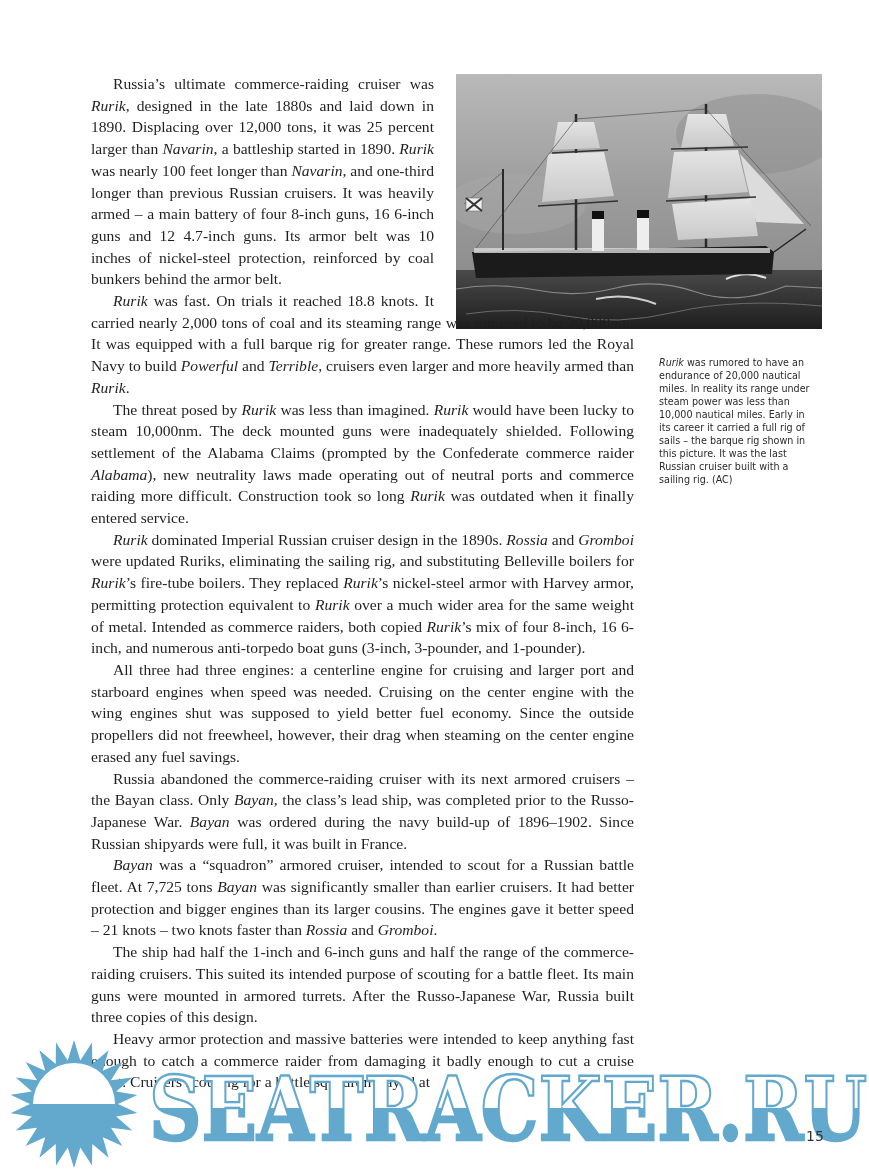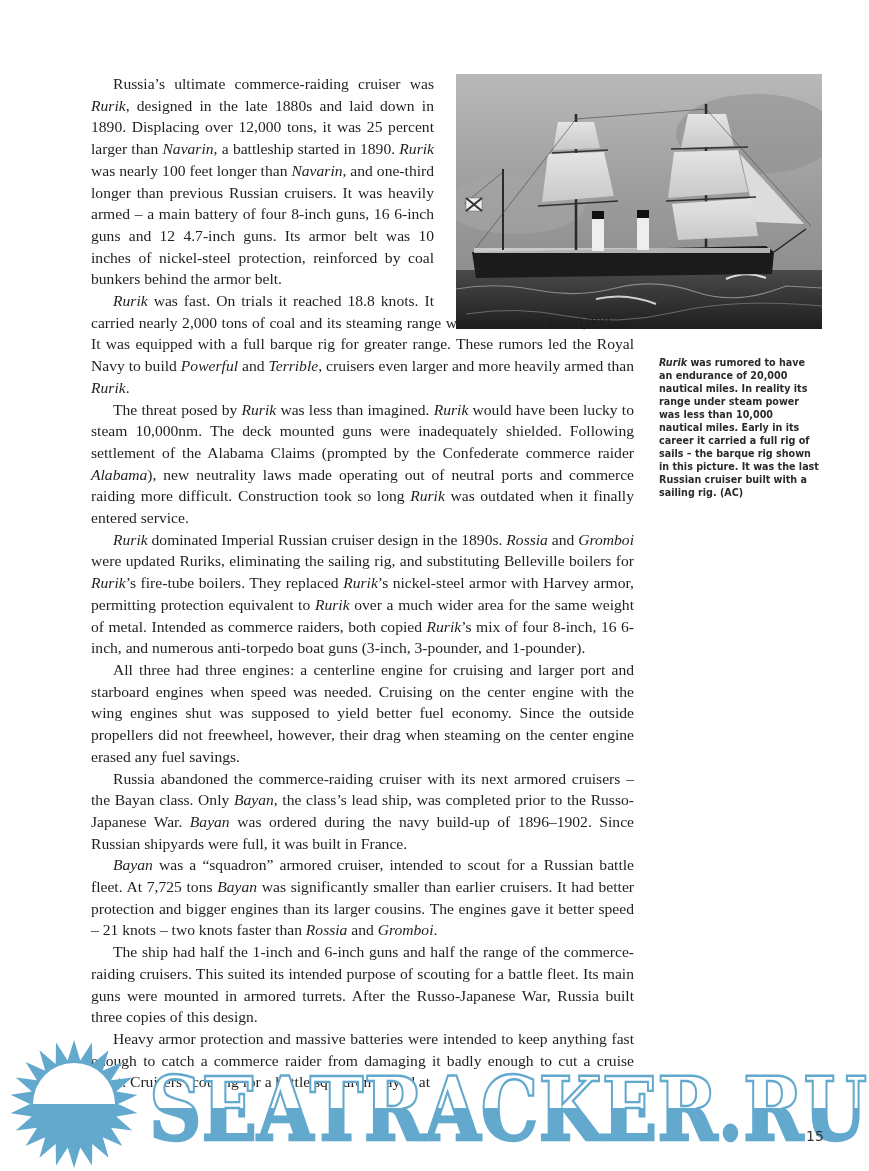--- a/index.html
+++ b/index.html
@@ -16,21 +16,21 @@
   .body-text i { font-style: italic; }
   .float-spacer { float: right; width: 200px; height: 238px; margin-left: 0; }
 
   .figure {
     position: absolute; left: 445px; top: 74px; width: 366px; height: 255px;
     overflow: hidden; background: #8a8a8a;
   }
   .caption {
     position: absolute; left: 648px; top: 356px; width: 160px;
     font-family: "DejaVu Sans", "Liberation Sans", sans-serif;
-    font-size: 9.6px; line-height: 13.05px; color: #2a2a2a; font-weight: bold;
+    font-size: 9.6px; line-height: 13.05px; color: #2a2a2a;
   }
   .caption i { font-style: italic; }
 
   .page-number {
     position: absolute; left: 795px; top: 1128px;
     font-family: "DejaVu Sans", "Liberation Sans", sans-serif;
     font-size: 14px; color: #333;
   }
   .watermark { position: absolute; left: 0; top: 1036px; width: 869px; height: 135px; pointer-events: none; text-align: right; }
 </style>

